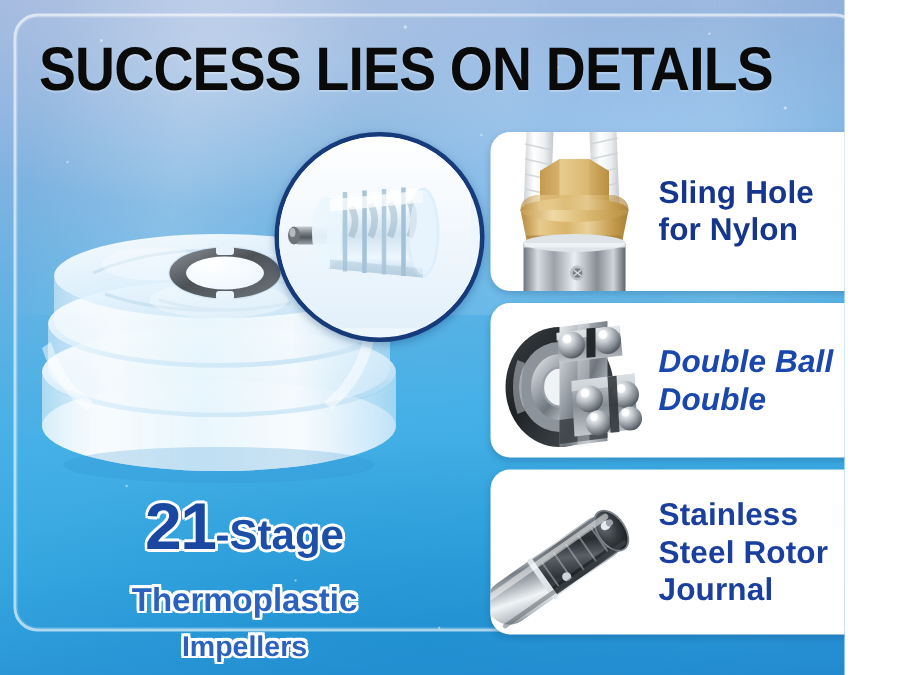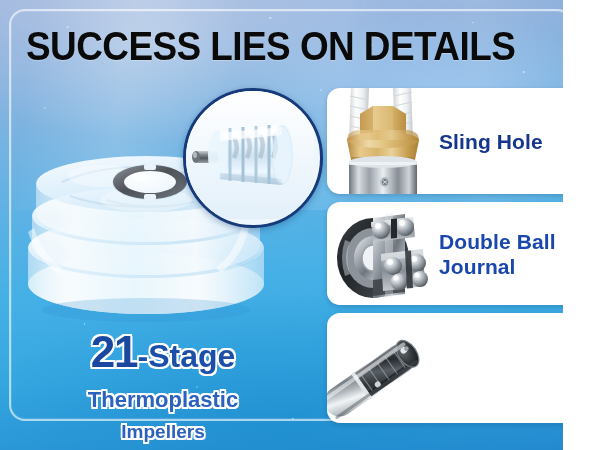--- a/index.html
+++ b/index.html
@@ -65,36 +65,36 @@
   
   .stage-block{position:absolute;left:18px;top:330px;width:290px;text-align:center;
     font-family:"Liberation Sans",sans-serif;font-weight:bold;color:#1b4fa8;
     text-shadow:
       -1.6px -1.6px 0 #ffffff, 1.6px -1.6px 0 #ffffff,
       -1.6px  1.6px 0 #ffffff, 1.6px  1.6px 0 #ffffff,
        0 -1.8px 0 #ffffff, 0 1.8px 0 #ffffff,
       -1.8px 0 0 #ffffff, 1.8px 0 0 #ffffff;}
   .stage-line1{line-height:44px;white-space:nowrap;}
   .stage-num{font-size:44px;color:#1a48a0;letter-spacing:-1px;}
-  .stage-suffix{font-size:32px;color:#1b4fa8;}
+  .stage-suffix{font-size:28px;color:#1b4fa8;}
   .stage-line2{font-size:22px;line-height:32px;color:#2a62bd;}
   .stage-line3{font-size:19px;line-height:32px;color:#2a62bd;}
 
   
   .card{position:absolute;left:327px;width:253px;background:#ffffff;border-radius:13px;
     box-shadow:0 2px 5px rgba(12,50,95,.22);display:flex;align-items:center;}
   .card-1{top:88px;height:106px;}
   .card-2{top:202px;height:103px;}
   .card-3{top:313px;height:110px;}
 
   .card-art{position:relative;width:112px;height:100%;flex:0 0 112px;}
   .card-art svg{display:block;position:absolute;}
   .card-label{flex:1;padding-right:8px;color:#15368c;font-weight:bold;
     font-size:21px;line-height:25px;letter-spacing:.1px;}
-  .card-2 .card-label{color:#1a47ad;}
+  .card-2 .card-label{color:#1a47ad;font-style:italic;}
   .card-3 .card-label{color:#1a3f9e;}
 </style>
 </head>
 <body>
 
 <div class="poster">
 
   <div class="stars"></div>
   <div class="streaks"></div>
   <div class="inner-frame"></div>
@@ -292,20 +292,21 @@
         <ellipse cx="56" cy="74" rx="34" ry="6" fill="#dfe4e8"></ellipse>
         <rect x="22" y="74" width="68" height="3" fill="#f2f5f7" opacity=".8"></rect>
 
         <circle cx="58" cy="94" r="5" fill="#b9c0c6"></circle>
         <circle cx="58" cy="94" r="3.2" fill="#787f86"></circle>
         <path d="M55.5 92 l5 4 M55.5 96 l5 -4" stroke="#d5dadf" stroke-width="1"></path>
       </svg>
     </div>
     <div class="card-label">
       <div>Sling Hole</div>
+      <div>for Nylon</div>
     </div>
   </div>
 
   <div class="card card-2">
     <div class="card-art">
       <svg width="112" height="103" viewBox="0 0 112 103" style="top:0;left:0" xmlns="http://www.w3.org/2000/svg">
         <defs>
           <linearGradient id="outerR" x1="0" y1="0" x2="1" y2="1">
             <stop offset="0" stop-color="#3c4146"></stop>
             <stop offset=".4" stop-color="#1e2225"></stop>
@@ -360,21 +361,21 @@
         <circle cx="87" cy="57" r="3" fill="#ffffff" opacity=".85"></circle>
         <circle cx="69" cy="76" r="2.6" fill="#ffffff" opacity=".8"></circle>
         <circle cx="90" cy="73" r="2.6" fill="#ffffff" opacity=".8"></circle>
         <path d="M78 49 L84 48.5 L86 86 L80 86.5 Z" fill="#2b3034" opacity=".85"></path>
 
         <path d="M18 38 q-6 18 0 36 l5 -2 q-5 -16 0 -32 z" fill="#b9c0c6" opacity=".55"></path>
       </svg>
     </div>
     <div class="card-label">
       <div>Double Ball</div>
-      <div>Journal</div>
+      <div>Double</div>
     </div>
   </div>
 
   <div class="card card-3">
     <div class="card-art">
       <svg width="112" height="110" viewBox="0 0 112 110" style="top:0;left:0" xmlns="http://www.w3.org/2000/svg">
         <defs>
           <linearGradient id="rodG" x1="0" y1="1" x2="1" y2="0">
             <stop offset="0" stop-color="#5d646b"></stop>
             <stop offset=".12" stop-color="#b8bfc5"></stop>
@@ -416,15 +417,20 @@
           <ellipse cx="86" cy="58" rx="9" ry="15" fill="url(#capG)"></ellipse>
           <ellipse cx="86" cy="58" rx="9" ry="15" fill="none" stroke="#7b8289" stroke-width="1.2"></ellipse>
           <ellipse cx="85" cy="53" rx="3.6" ry="3" fill="#e6eaee"></ellipse>
           <ellipse cx="88" cy="53" rx="2.4" ry="2.2" fill="#9aa1a8"></ellipse>
 
           <rect x="-10" y="46" width="100" height="4" rx="2" fill="#ffffff" opacity=".5"></rect>
           <rect x="-10" y="68" width="100" height="3" rx="1.5" fill="#4b5157" opacity=".45"></rect>
         </g>
       </svg>
     </div>
+    <div class="card-label">
+      <div>Stainless</div>
+      <div>Steel Rotor</div>
+      <div>Journal</div>
+    </div>
   </div>
 
 </div>
 
 </body></html>

